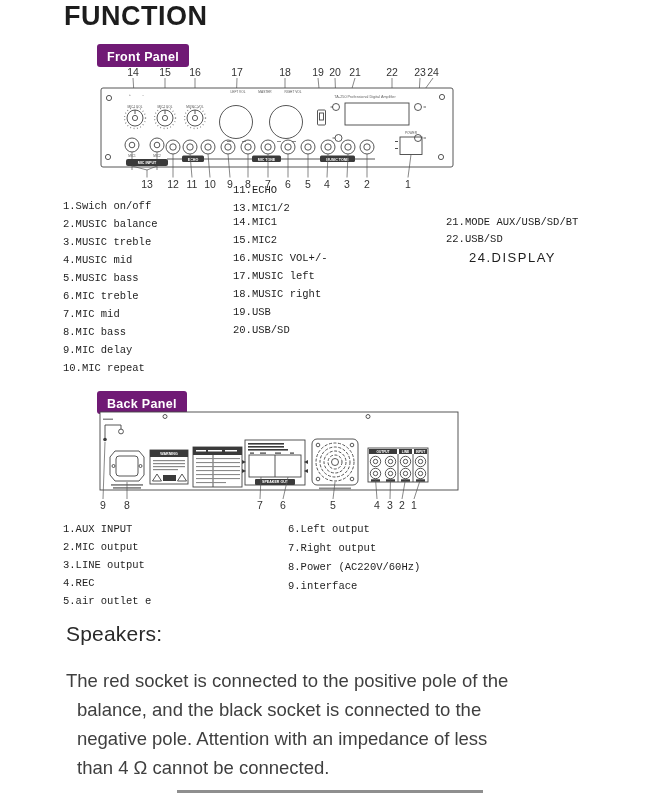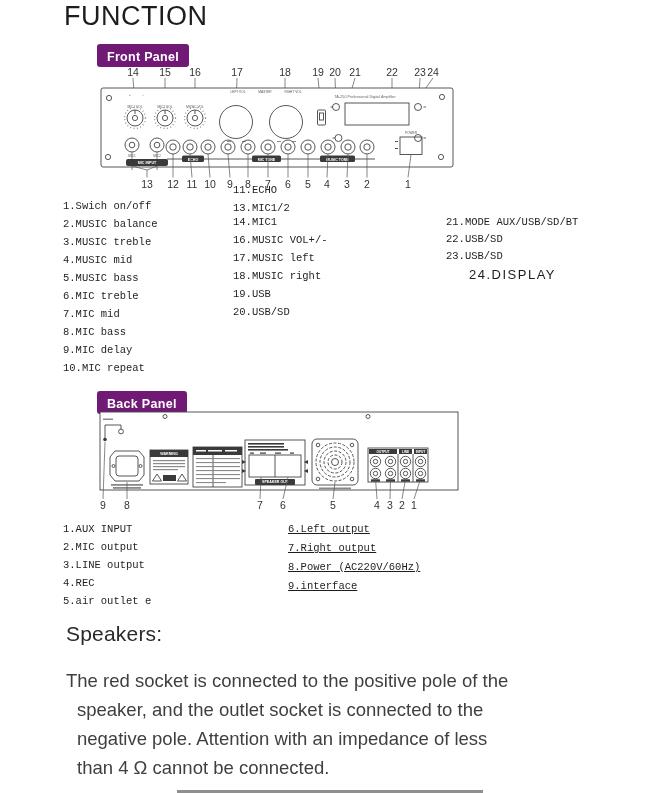--- a/index.html
+++ b/index.html
@@ -1,24 +1,24 @@
 <!DOCTYPE html>
 <html><head>
 <meta charset="utf-8">
 <style>
   html,body{margin:0;padding:0;}
   body{width:660px;height:793px;position:relative;background:#fff;overflow:hidden;
        font-family:"Liberation Sans",sans-serif;}
   .abs{position:absolute;}
-  #page-title{left:64px;top:1px;font-size:27px;color:#1d1d1d;letter-spacing:.5px;font-weight:400;}
+  #page-title{left:64px;top:1px;font-size:27px;color:#1d1d1d;letter-spacing:.5px;font-weight:700;}
   .panel-badge{background:#701a75;color:#fff;font-weight:bold;font-size:12.5px;
        padding:6px 10px 3px;border-radius:3px;letter-spacing:.3px;}
   .legend{font-family:"Liberation Mono","DejaVu Sans Mono",monospace;font-size:10.5px;color:#1e1e1e;}
   .legend .li{height:18px;white-space:pre;}
-  .bcol2 .li{height:19px;text-decoration:underline;}
+  .bcol2 .li{height:19px;}
   .fcol3 .li{height:17px;}
   .fcol3 .li:last-child{font-family:Liberation Sans, sans-serif;font-size:13px;letter-spacing:1.5px;margin-left:23px;}
   #attention-heading{left:66px;top:622px;font-size:21px;color:#2a2a2a;font-weight:500;letter-spacing:.2px;}
   #attention-body{left:66px;top:666px;width:495px;font-size:18.5px;color:#3f3f3f;line-height:29px;}
   #attention-body .pline{white-space:pre;}
   #attention-body .ind{padding-left:11px;}
   #bottom-bar{left:177px;top:790px;width:306px;height:3px;background:#8f8f8f;}
   svg{position:absolute;}
   svg text{font-family:"Liberation Sans",sans-serif;}
   .co{font-size:10.5px;fill:#333;text-anchor:middle;}
@@ -234,30 +234,30 @@
   <div class="li">6.MIC treble</div>
   <div class="li">7.MIC mid</div>
   <div class="li">8.MIC bass</div>
   <div class="li">9.MIC delay</div>
   <div class="li">10.MIC repeat</div>
 </div>
 <div class="abs legend fcol2" style="left:233px;top:184px;">
   <div class="li">11.ECHO</div>
   <div class="li" style="height:14px">13.MIC1/2</div>
   <div class="li">14.MIC1</div>
+  <div class="li">15.MIC2</div>
   <div class="li">16.MUSIC VOL+/-</div>
   <div class="li">17.MUSIC left</div>
   <div class="li">18.MUSIC right</div>
   <div class="li">19.USB</div>
   <div class="li">20.USB/SD</div>
 </div>
 <div class="abs legend fcol3" style="left:446px;top:216px;">
   <div class="li">21.MODE AUX/USB/SD/BT</div>
   <div class="li">22.USB/SD</div>
-  <div class="li">23.USB/SD</div>
   <div class="li">24.DISPLAY</div>
 </div>
 
 <div class="abs panel-badge" style="left:97px;top:391px;">Back Panel</div>
 
 <svg style="left:95px;top:405px;" width="370" height="115" viewBox="0 0 370 115">
   <rect class="olw" x="5" y="7" width="358" height="78"></rect>
   <g>
     <circle class="ol" cx="70" cy="11.5" r="2"></circle>
       <circle class="ol" cx="273" cy="11.5" r="2"></circle>
@@ -412,18 +412,18 @@
 <div class="abs legend bcol2" style="left:288px;top:523px;">
   <div class="li">6.Left output</div>
   <div class="li">7.Right output</div>
   <div class="li">8.Power (AC220V/60Hz)</div>
   <div class="li">9.interface</div>
 </div>
 
 <div class="abs" id="attention-heading">Speakers:</div>
 <div class="abs" id="attention-body">
   <div class="pline">The red socket is connected to the positive pole of the</div>
-  <div class="pline ind">speaker, and the outlet socket is connected to the</div>
+  <div class="pline ind">balance, and the black socket is connected to the</div>
   <div class="pline ind">negative pole. Attention with an impedance of less</div>
   <div class="pline ind">than 4 Ω cannot be connected.</div>
 </div>
 
 <div class="abs" id="bottom-bar"></div>
 
 </body></html>

